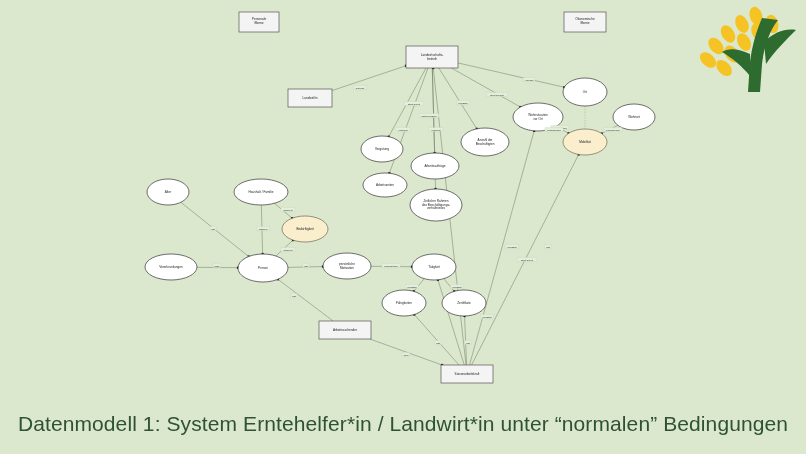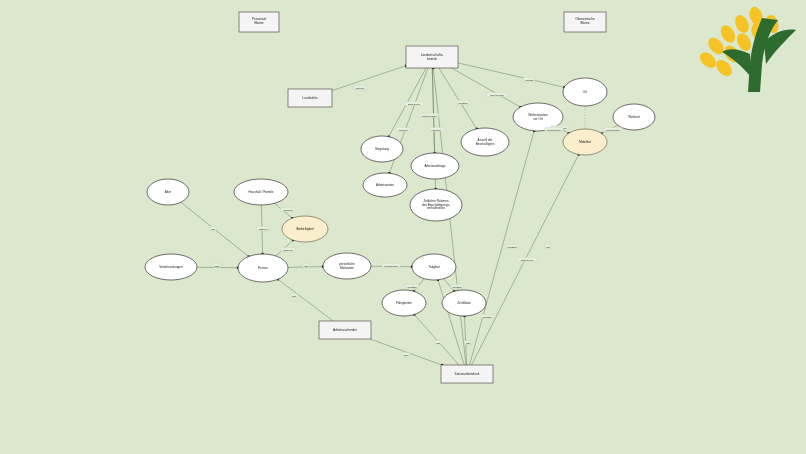--- a/index.html
+++ b/index.html
@@ -331,13 +331,14 @@
         <ellipse cx="72" cy="30" rx="6.2" ry="9.4" fill="#f5c424" transform="rotate(-20 72 30)"></ellipse>
         <ellipse cx="58" cy="40" rx="6.2" ry="9.4" fill="#f5c424" transform="rotate(-28 58 40)"></ellipse>
         <ellipse cx="46" cy="52" rx="6.2" ry="9.4" fill="#f5c424" transform="rotate(-36 46 52)"></ellipse>
         <ellipse cx="38" cy="66" rx="6.2" ry="9.4" fill="#f5c424" transform="rotate(-44 38 66)"></ellipse>
       </g>
     <path d="M76 16 C 70 30, 66 44, 64 60 L 62 90 L 74 90 L 76 62 C 78 44, 84 28, 92 18 Z" fill="#2d6b2f"></path>
     <path d="M64 52 C 52 46, 42 46, 36 50 C 46 56, 56 64, 64 74 Z" fill="#2d6b2f"></path>
     <path d="M78 40 C 88 30, 100 26, 110 28 C 100 38, 88 50, 80 62 Z" fill="#2d6b2f"></path>
   </svg>
 
+  <div id="caption">Datenmodell 1: System Erntehelfer*in / Landwirt*in unter “normalen” Bedingungen</div>
 </div>
 
 </body></html>

